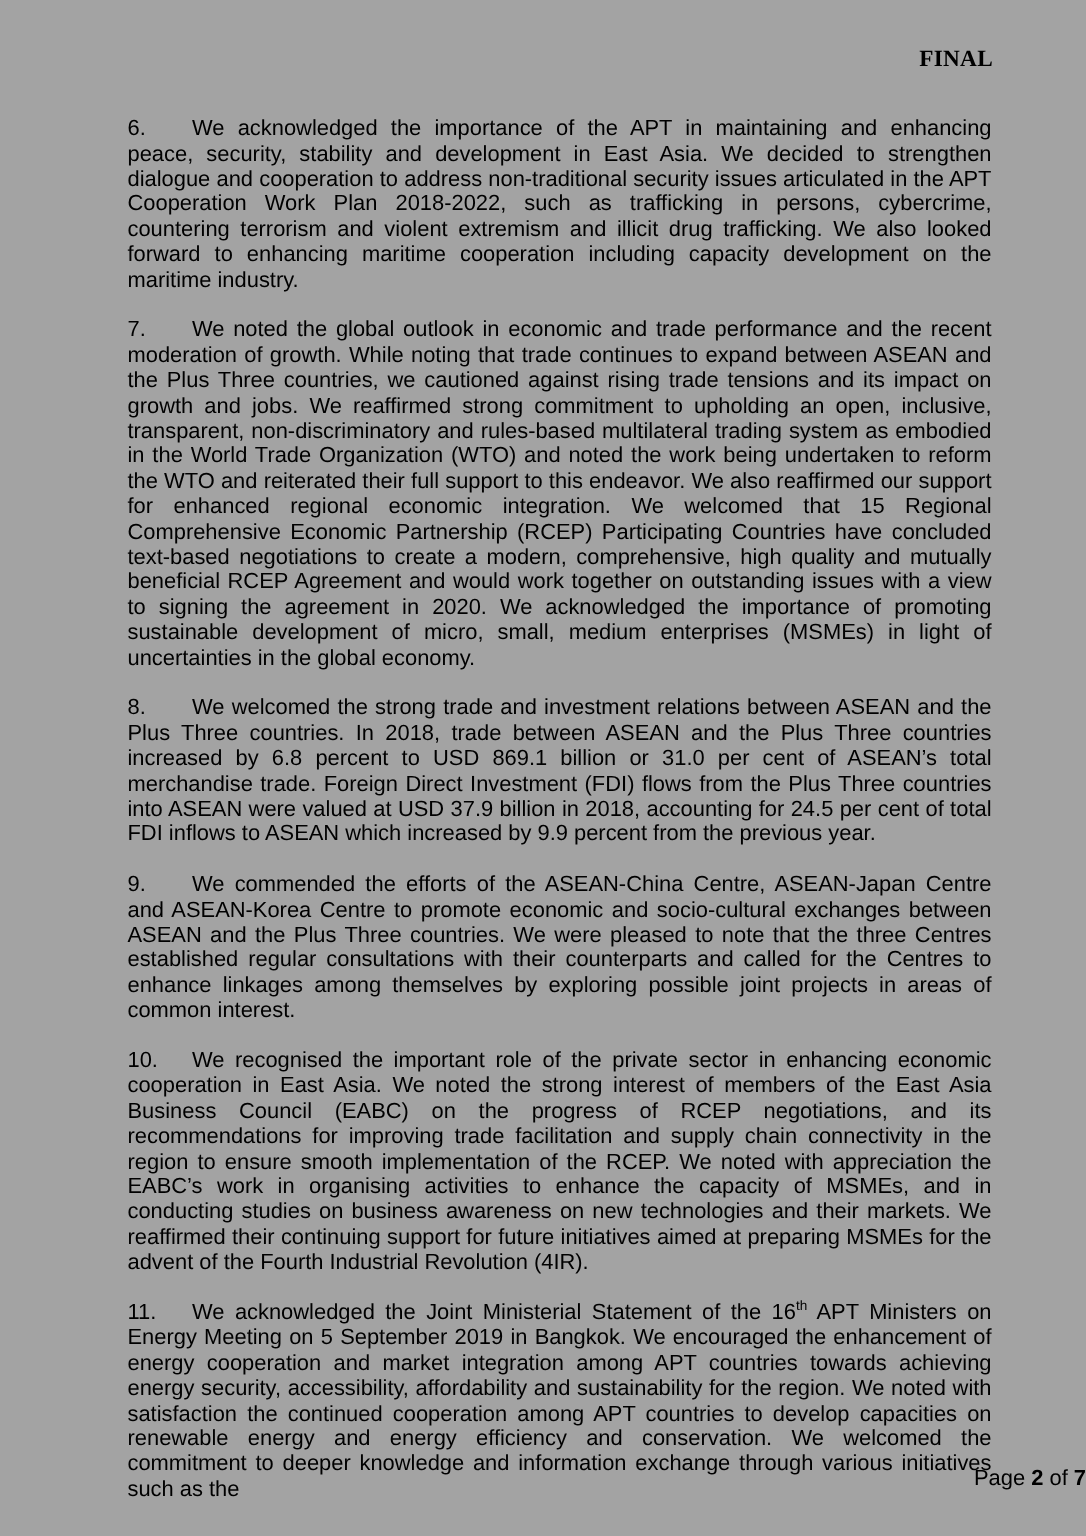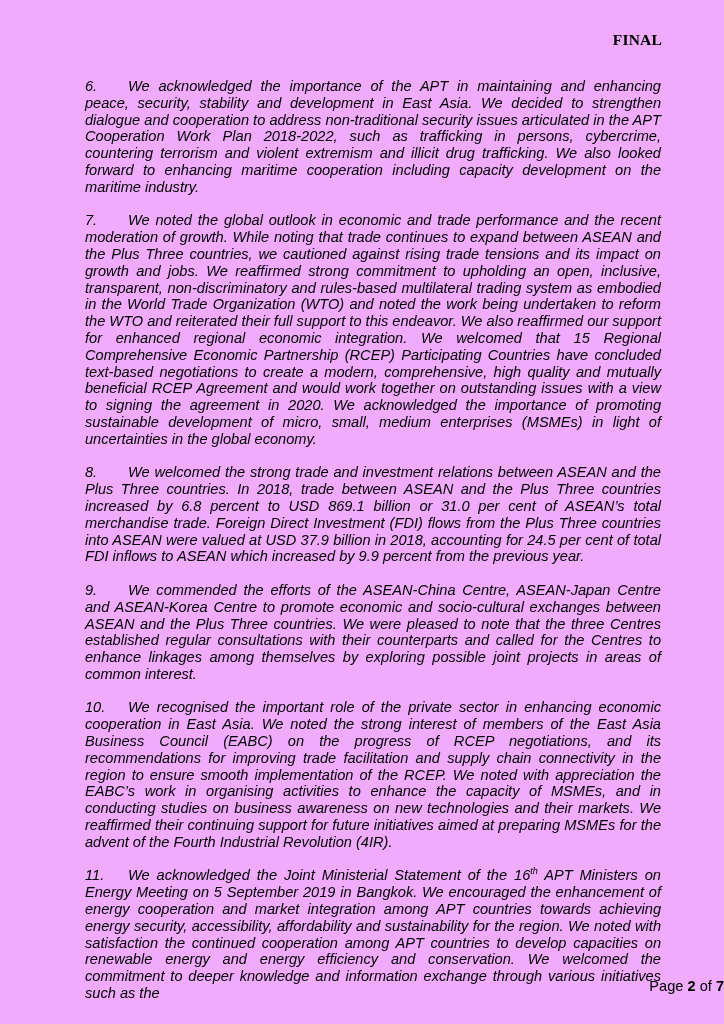--- a/index.html
+++ b/index.html
@@ -4,21 +4,21 @@
 <style>
   html, body {
     margin: 0;
     padding: 0;
     background: #ffffff;
   }
   .page {
     position: relative;
     width: 724px;
     height: 1024px;
-    background: #f0abfc;
+    background: #a3a3a3;
     overflow: hidden;
     font-family: "Liberation Sans", sans-serif;
     color: #000000;
   }
   .doc-header {
     position: absolute;
     top: 31px;
     right: 62px;
     font-family: "Liberation Serif", serif;
     font-weight: 700;
@@ -30,21 +30,20 @@
     left: 85px;
     top: 78px;
     width: 576px;
     font-size: 14.6px;
     line-height: 16.8px;
     text-align: justify;
   }
   p.para {
     margin: 0 0 16.8px 0;
     padding: 0;
-    font-style: italic;
   }
   .num {
     display: inline-block;
     width: 43px;
   }
   sup.sup {
     font-size: 0.62em;
     vertical-align: super;
     line-height: 0;
   }

